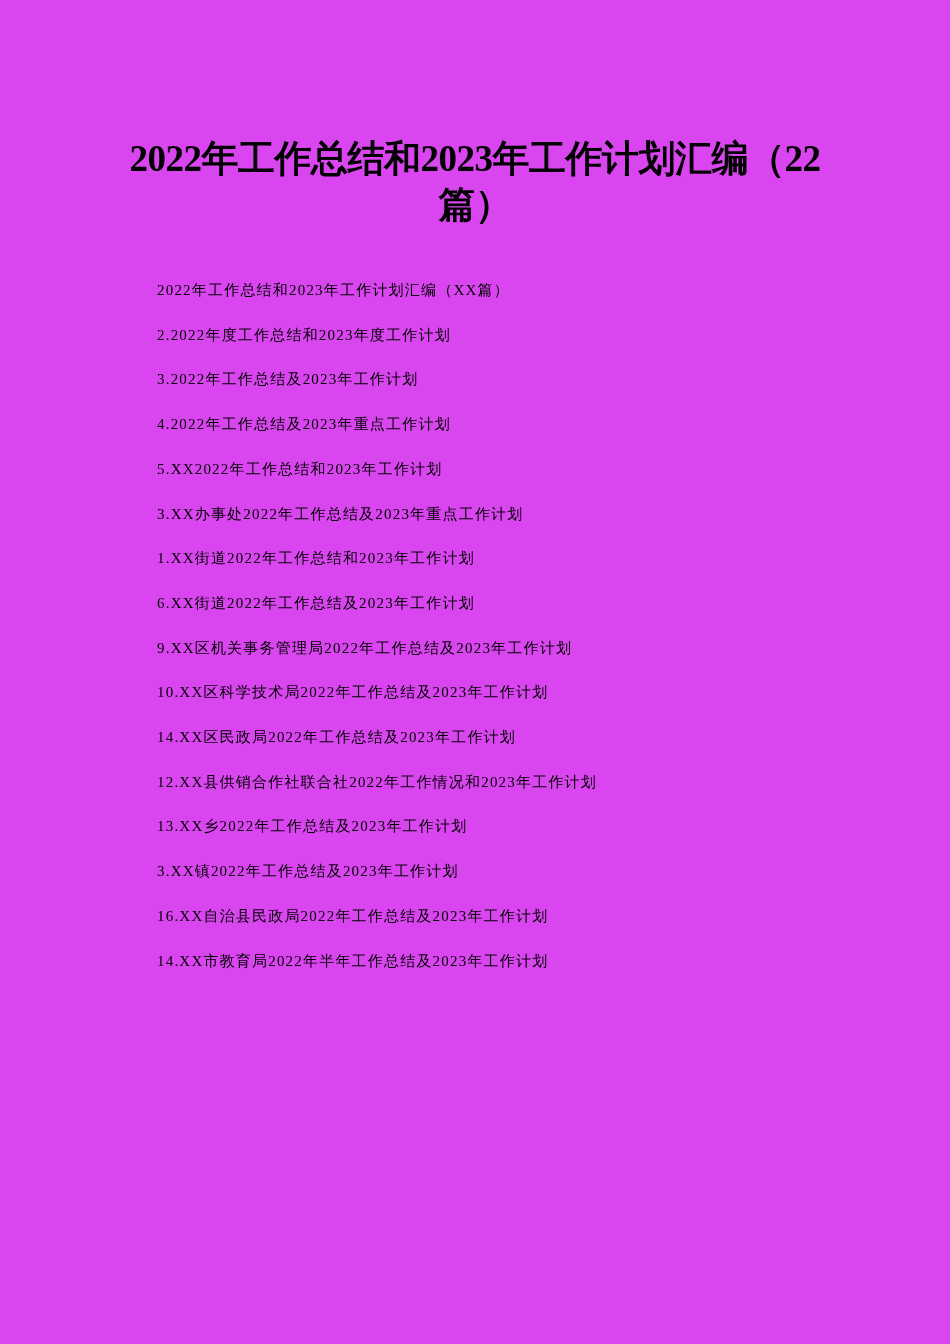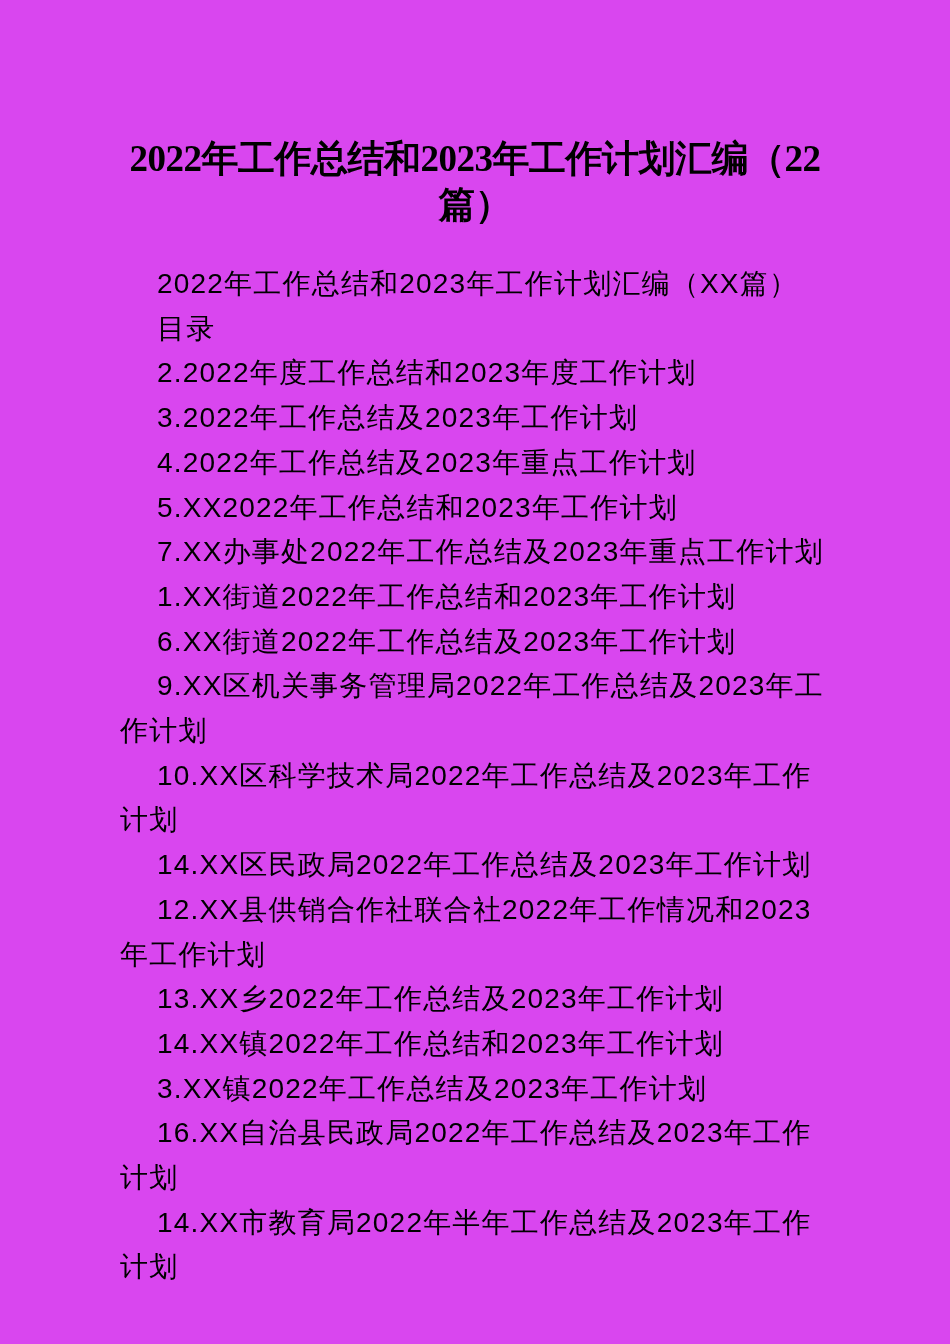--- a/index.html
+++ b/index.html
@@ -31,53 +31,51 @@
       text-align: center;
       font-family: "Liberation Serif", "DejaVu Serif", serif;
       font-weight: bold;
       font-size: 37px;
       line-height: 46px;
       letter-spacing: -0.5px;
     }
     .body {
       position: absolute;
       left: 120px;
-      top: 262px;
+      top: 268px;
       width: 705px;
-      font-family: Liberation Sans, sans-serif;
-      font-size: 28px;
+      font-family: Liberation Serif, serif;
+      font-size: 15px;
       line-height: 44.7px;
       letter-spacing: 1.2px;
     }
     .para {
       margin: 0;
       text-indent: 37px;
       white-space: normal;
       word-break: break-all;
     }
   </style>
 </head>
 <body>
 
 <div class="page">
   <h1 class="doc-title" style="margin:0;">2022年工作总结和2023年工作计划汇编（22篇）</h1>
 
   <div class="body">
     <p class="para">2022年工作总结和2023年工作计划汇编（XX篇）</p>
-    <p class="para">目录</p>
     <p class="para">2.2022年度工作总结和2023年度工作计划</p>
     <p class="para">3.2022年工作总结及2023年工作计划</p>
     <p class="para">4.2022年工作总结及2023年重点工作计划</p>
     <p class="para">5.XX2022年工作总结和2023年工作计划</p>
-    <p class="para">7.XX办事处2022年工作总结及2023年重点工作计划</p>
+    <p class="para">3.XX办事处2022年工作总结及2023年重点工作计划</p>
     <p class="para">1.XX街道2022年工作总结和2023年工作计划</p>
     <p class="para">6.XX街道2022年工作总结及2023年工作计划</p>
     <p class="para">9.XX区机关事务管理局2022年工作总结及2023年工作计划</p>
     <p class="para">10.XX区科学技术局2022年工作总结及2023年工作计划</p>
     <p class="para">14.XX区民政局2022年工作总结及2023年工作计划</p>
     <p class="para">12.XX县供销合作社联合社2022年工作情况和2023年工作计划</p>
     <p class="para">13.XX乡2022年工作总结及2023年工作计划</p>
-    <p class="para">14.XX镇2022年工作总结和2023年工作计划</p>
     <p class="para">3.XX镇2022年工作总结及2023年工作计划</p>
     <p class="para">16.XX自治县民政局2022年工作总结及2023年工作计划</p>
     <p class="para">14.XX市教育局2022年半年工作总结及2023年工作计划</p>
   </div>
 </div>
 
 </body></html>

